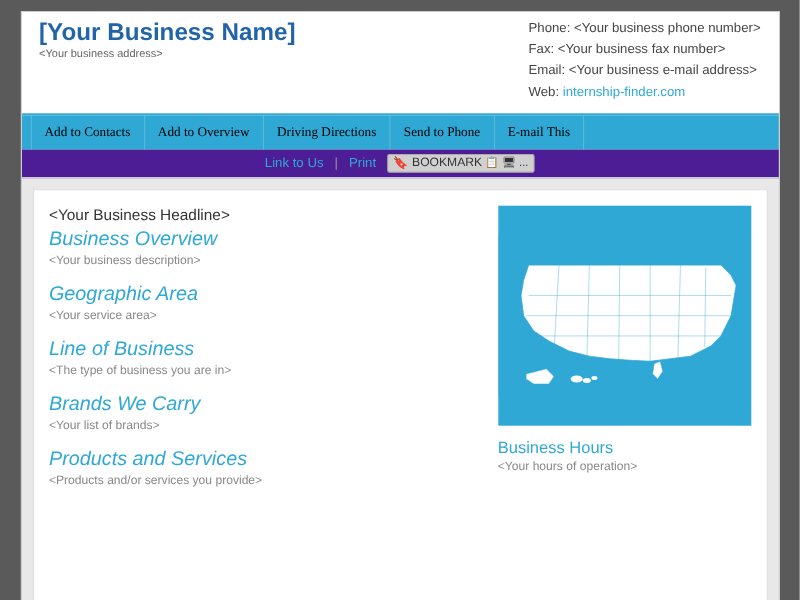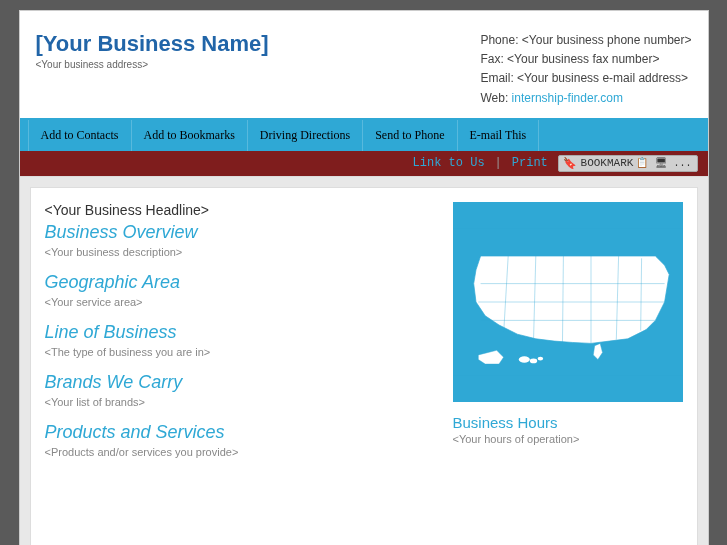--- a/index.html
+++ b/index.html
@@ -14,21 +14,21 @@
       padding: 10px;
     }
     .page-wrapper {
       background: #e8e8e8;
       width: 690px;
       border: 1px solid #ccc;
     }
     
     .header {
       background: #fff;
-      padding: 20px 16px 10px 16px;
+      padding: 5px 16px 10px 16px;
       display: flex;
       justify-content: space-between;
       align-items: flex-start;
       border-bottom: 2px solid #2fa8d5;
     }
     .header-left .business-name {
       font-size: 22px;
       font-weight: bold;
       color: #2165a8;
     }
@@ -58,28 +58,27 @@
       font-size: 12px;
       padding: 8px 12px;
       cursor: pointer;
       white-space: nowrap;
       border-right: 1px solid rgba(255,255,255,0.2);
       font-family: Liberation Serif, serif;
     }
     .navbar-item:first-child { border-left: 1px solid rgba(255,255,255,0.2); }
     
     .toolbar {
-      background: #7f1d1d;
-      display: flex;
-      justify-content: flex-end;
+      background: #4c1d95;
+      display: flex;
+      justify-content: center;
       align-items: center;
       padding: 4px 10px;
       gap: 10px;
       border-bottom: 1px solid #ddd;
-      font-family: Liberation Mono, monospace;
     }
     .toolbar-link {
       color: #2fa8d5;
       font-size: 12px;
       cursor: pointer;
       text-decoration: none;
     }
     .toolbar-separator {
       color: #999;
       font-size: 12px;
@@ -173,21 +172,21 @@
       <div>Email: &lt;Your business e-mail address&gt;</div>
       <div>
         <span>Web:</span>
         <span class="web-link">internship-finder.com</span>
       </div>
     </div>
   </div>
 
   <div class="navbar">
     <div class="navbar-item">Add to Contacts</div>
-    <div class="navbar-item">Add to Bookmarks</div>
+    <div class="navbar-item">Add to Overview</div>
     <div class="navbar-item">Driving Directions</div>
     <div class="navbar-item">Send to Phone</div>
     <div class="navbar-item">E-mail This</div>
   </div>
 
   <div class="toolbar">
     <a class="toolbar-link">Link to Us</a>
     <span class="toolbar-separator">|</span>
     <a class="toolbar-link">Print</a>
     <div class="bookmark-badge">

